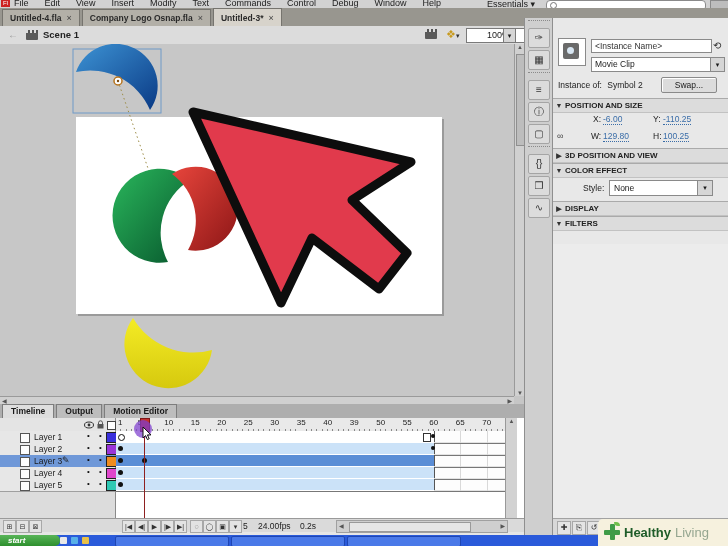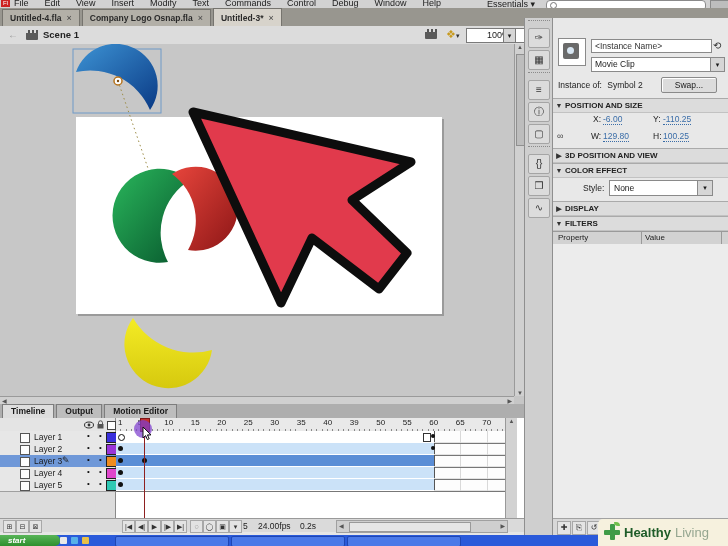--- a/index.html
+++ b/index.html
@@ -398,26 +398,20 @@
     </div>
     <div class="abs sect" style="top:130px;"><span class="tri">▶</span><span>3D POSITION AND VIEW</span></div>
     <div class="abs sect" style="top:145px;"><span class="tri">▼</span><span>COLOR EFFECT</span></div>
     <div class="abs" style="left:16px;top:162px;width:176px;height:16px;">
       <span class="abs plabel" style="left:14px;top:3px;">Style:</span>
       <div class="abs stylebox">None</div>
       <div class="abs stylecaret">▾</div>
     </div>
     <div class="abs sect" style="top:183px;"><span class="tri">▶</span><span>DISPLAY</span></div>
     <div class="abs sect" style="top:198px;"><span class="tri">▼</span><span>FILTERS</span></div>
-    <div class="abs ftable" style="top:213px;">
-      <span class="fcol" style="left:5px;">Property</span>
-      <div class="fdiv" style="left:88px;"></div>
-      <span class="fcol" style="left:92px;">Value</span>
-      <div class="fdiv" style="left:168px;"></div>
-    </div>
     <div class="abs fbody" style="top:226px;height:274px;"></div>
     <div class="abs pfoot" id="props-foot">
         <div class="pfi" style="left: 4px;">✚</div>
         <div class="pfi" style="left: 19px;">⎘</div>
         <div class="pfi" style="left: 34px;">↺</div>
         <div class="pfi" style="left: 49px;">−</div>
       </div>
   </div>
 
   <div class="abs taskbar">

